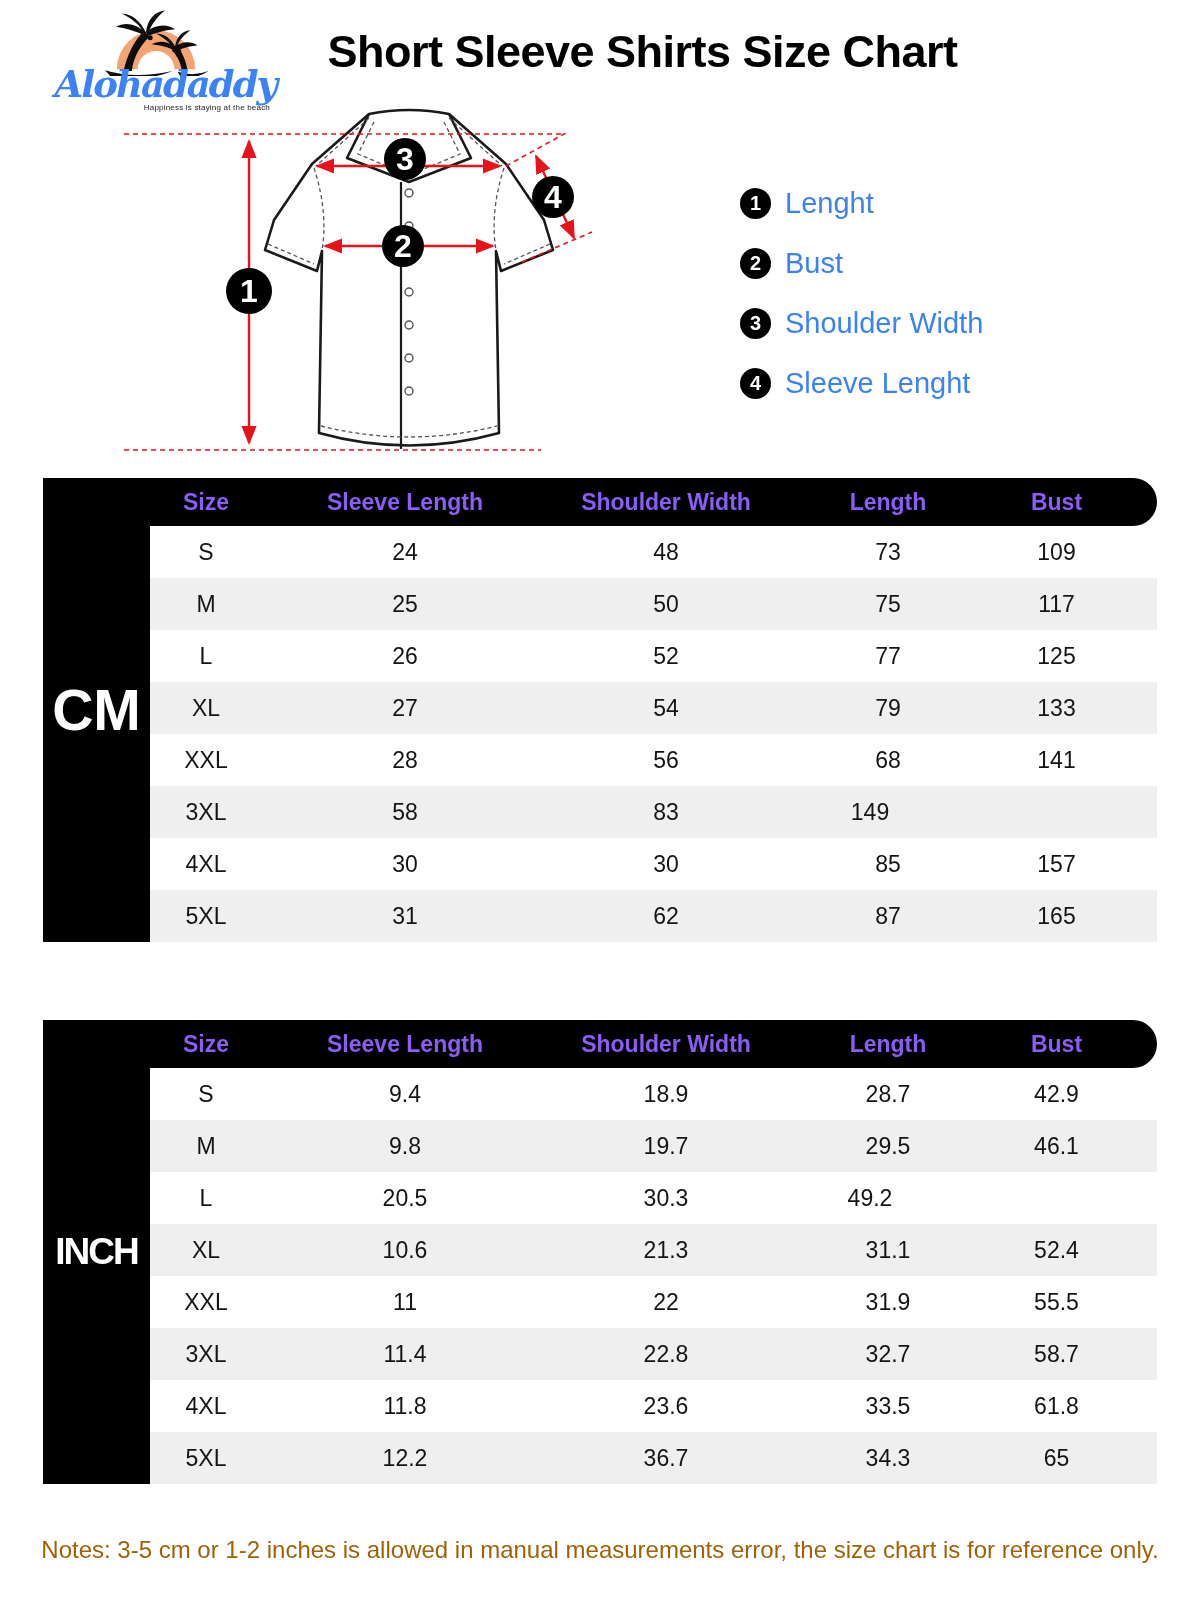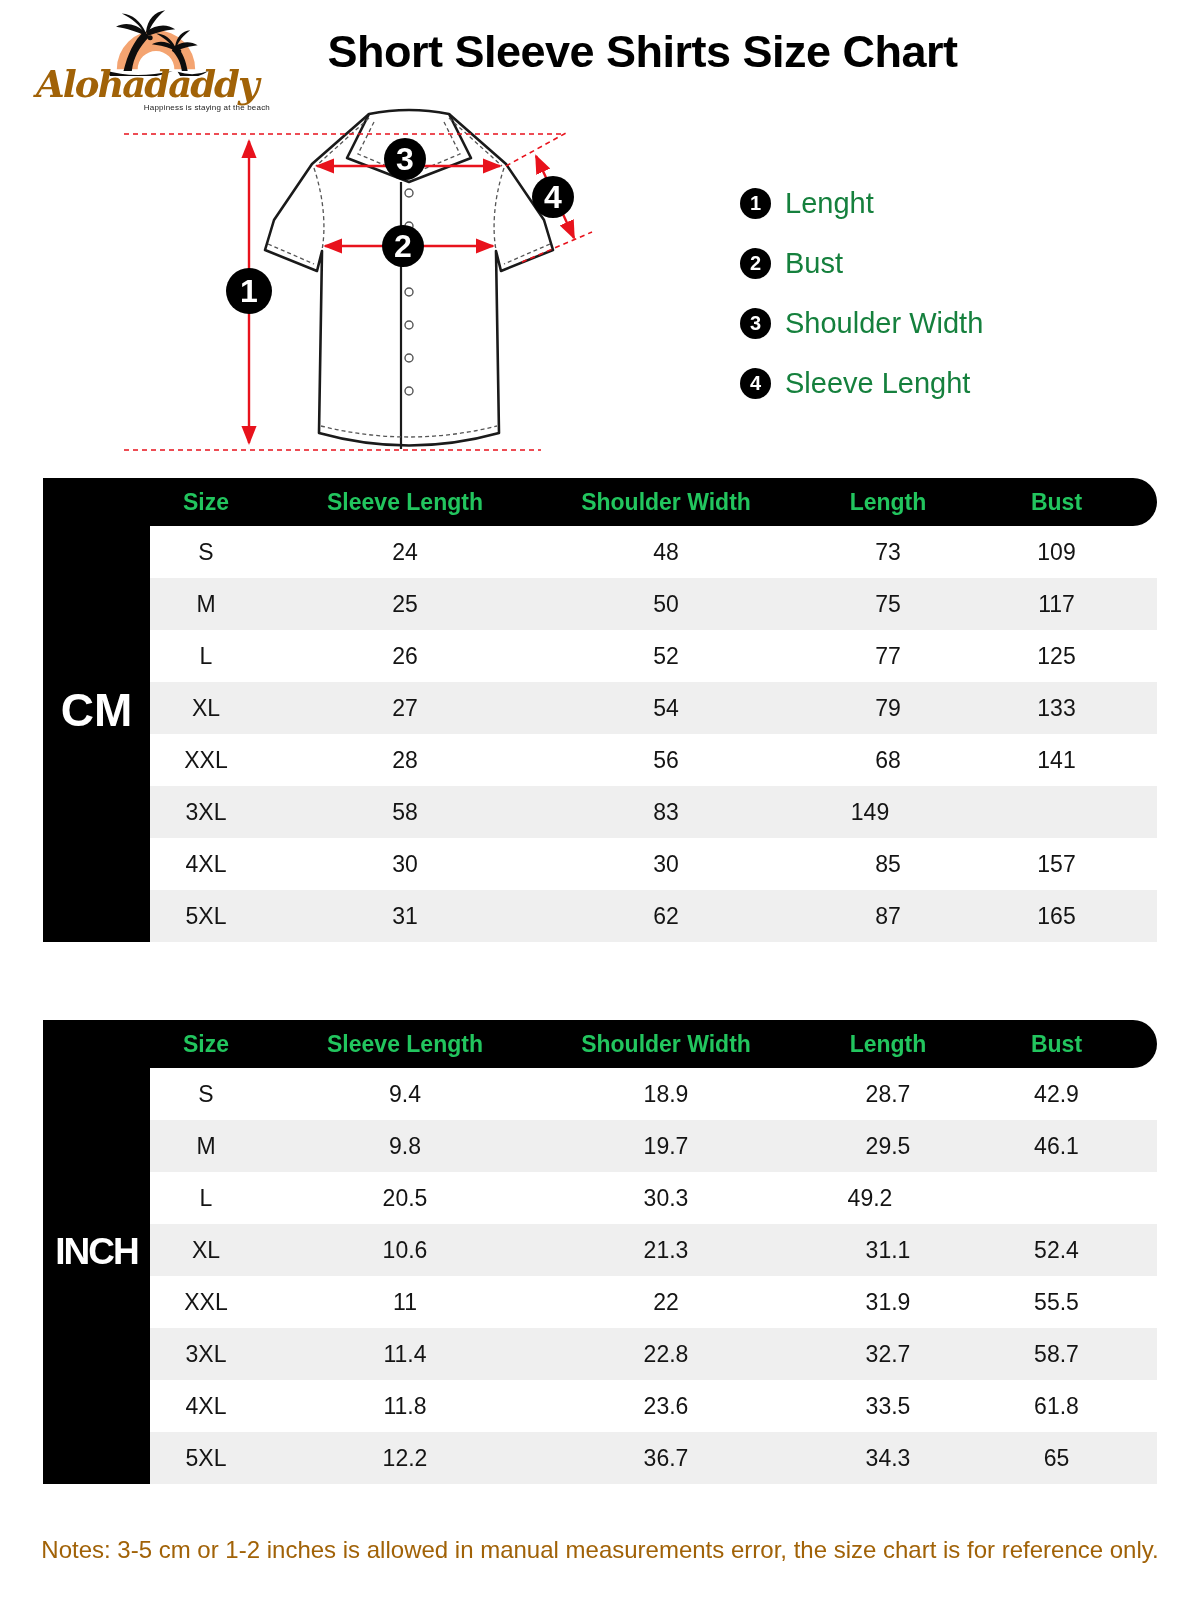--- a/index.html
+++ b/index.html
@@ -5,58 +5,58 @@
   html,body { margin:0; padding:0; background:#fff; }
   .page {
     position:relative; width:1200px; height:1600px; background:#fff;
     font-family:"Liberation Sans", sans-serif; color:#111; overflow:hidden;
   }
   
   header { position:relative; height:98px; }
   .logo { position:absolute; left:36px; top:6px; width:240px; }
   .logo-art { display:block; margin:0 auto; width:150px; height:70px; }
   .wordmark {
-    margin-top:-14px; text-align:left;
+    margin-top:-14px; text-align:right;
     font-family:"DejaVu Serif", serif; font-style:italic; font-weight:700;
-    font-size:37px; letter-spacing:-2px; color:#a16207; white-space:nowrap;
+    font-size:37px; letter-spacing:-2px; color:#3b82f6; white-space:nowrap;
   }
   .tagline {
     text-align:right; padding-right:6px; margin-top:-3px;
     font-size:8px; color:#222; letter-spacing:.2px;
   }
   .title {
     margin:0; padding:26px 0 0 85px; text-align:center;
     font-size:45px; font-weight:700; letter-spacing:-.5px; color:#000;
   }
   
   .diagram-row { position:relative; height:372px; display:flex; }
   .shirt { width:620px; height:372px; margin-left:116px; flex:0 0 auto; }
   .legend { display:flex; flex-direction:column; gap:26px; margin:88px 0 0 4px; }
   .leg-item { display:flex; align-items:center; height:34px; }
   .dot {
     width:31px; height:31px; border-radius:50%; background:#000; color:#fff;
     font-weight:700; font-size:20px; display:flex; align-items:center;
     justify-content:center; flex:0 0 auto;
   }
-  .leg-label { margin-left:14px; font-size:29px; color:#15803d; }
+  .leg-label { margin-left:14px; font-size:29px; color:#3b82f6; }
   
   .size-table { position:relative; margin:8px 43px 0 43px; }
   .size-table.t2 { margin-top:78px; }
   .side {
     position:absolute; left:0; top:0; bottom:0; width:107px; background:#000;
     display:flex; align-items:center; justify-content:center;
   }
-  .unit { color:#fff; font-weight:700; font-size:46px; letter-spacing:0; }
+  .unit { color:#fff; font-weight:700; font-size:57px; letter-spacing:0; }
   .unit-sm { font-size:37px; letter-spacing:-2px; }
   .thead {
     position:relative; height:48px; background:#000; border-radius:0 24px 24px 0;
     padding-left:107px; display:grid;
     grid-template-columns:112px 286px 236px 208px 1fr;
     align-items:center; text-align:center;
-    color:#22c55e; font-weight:700; font-size:23px;
+    color:#8b5cf6; font-weight:700; font-size:23px;
   }
   .tbody { margin-left:107px; }
   .trow {
     display:grid; grid-template-columns:112px 286px 236px 208px 1fr;
     height:52px; align-items:center; text-align:center;
     font-size:23px; color:#141414; background:#fff;
   }
   .trow.alt { background:#efefef; }
   .col4 { padding-right:36px; }
   

